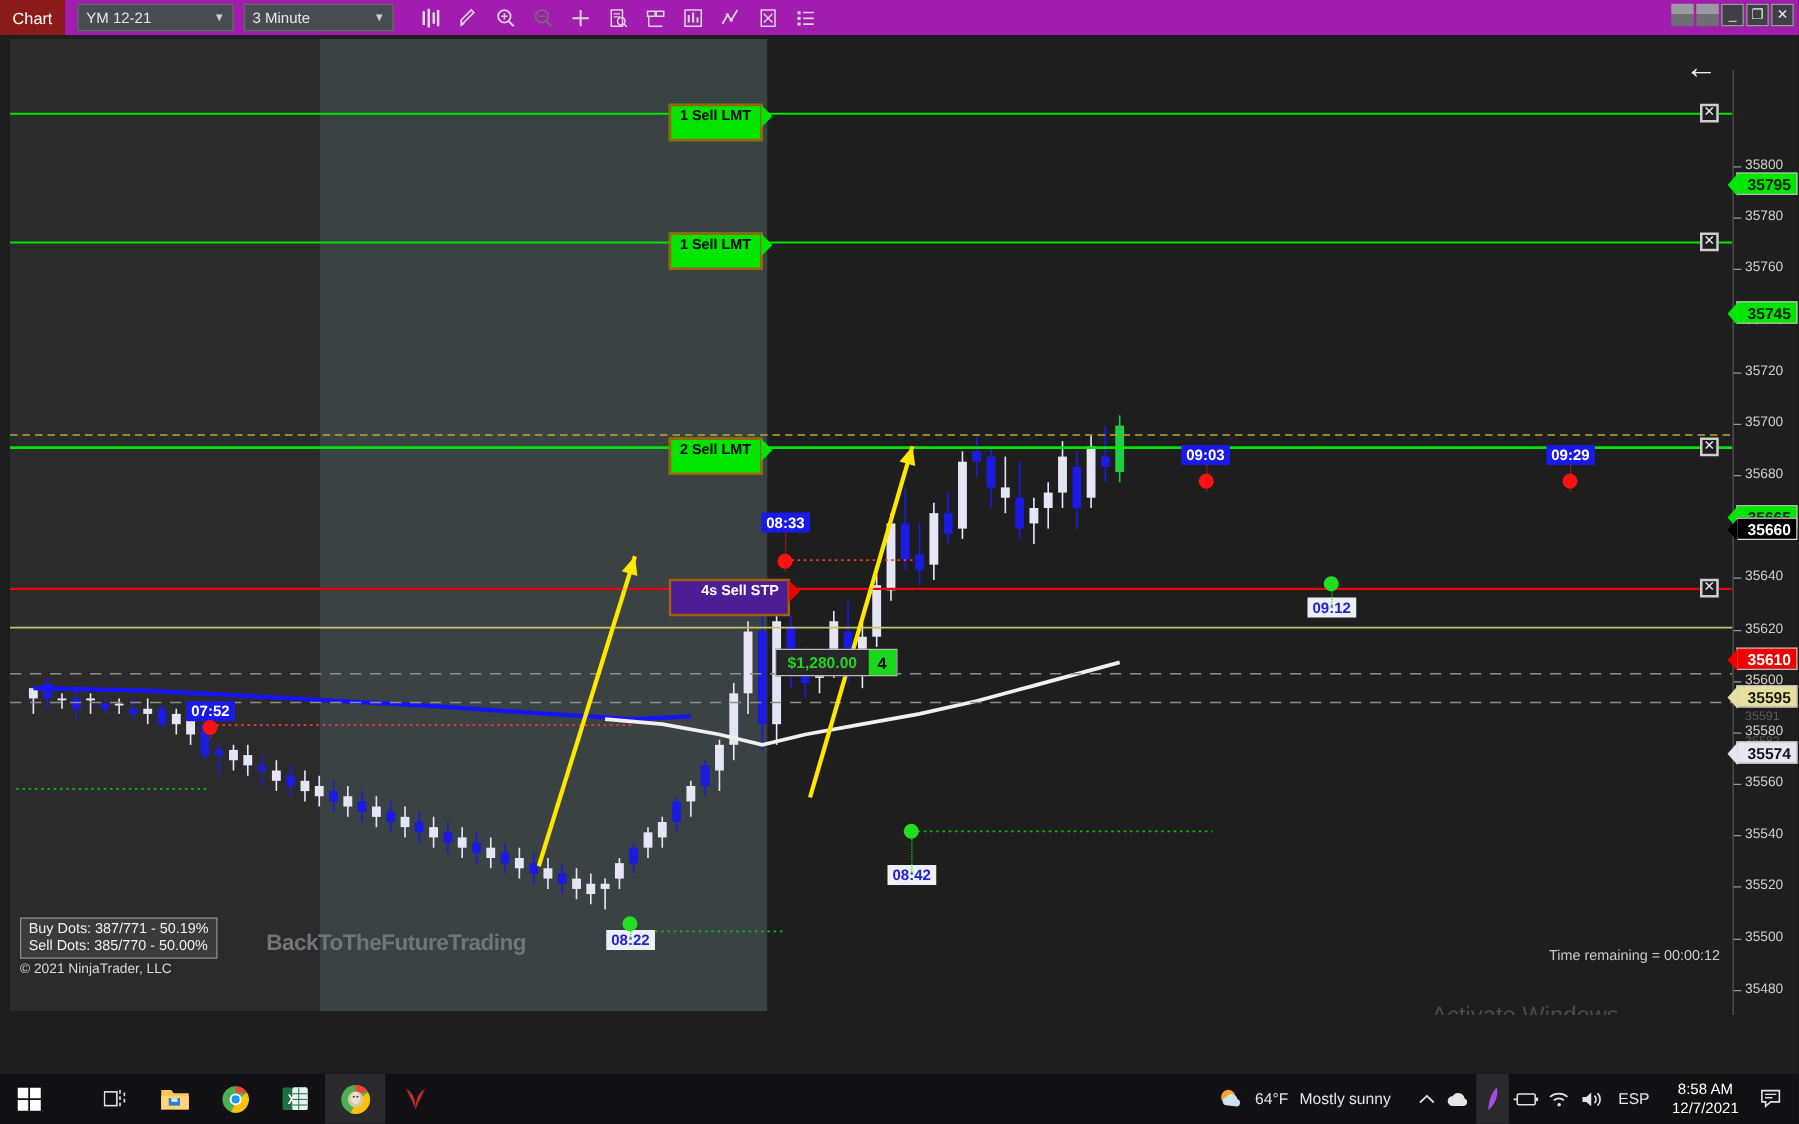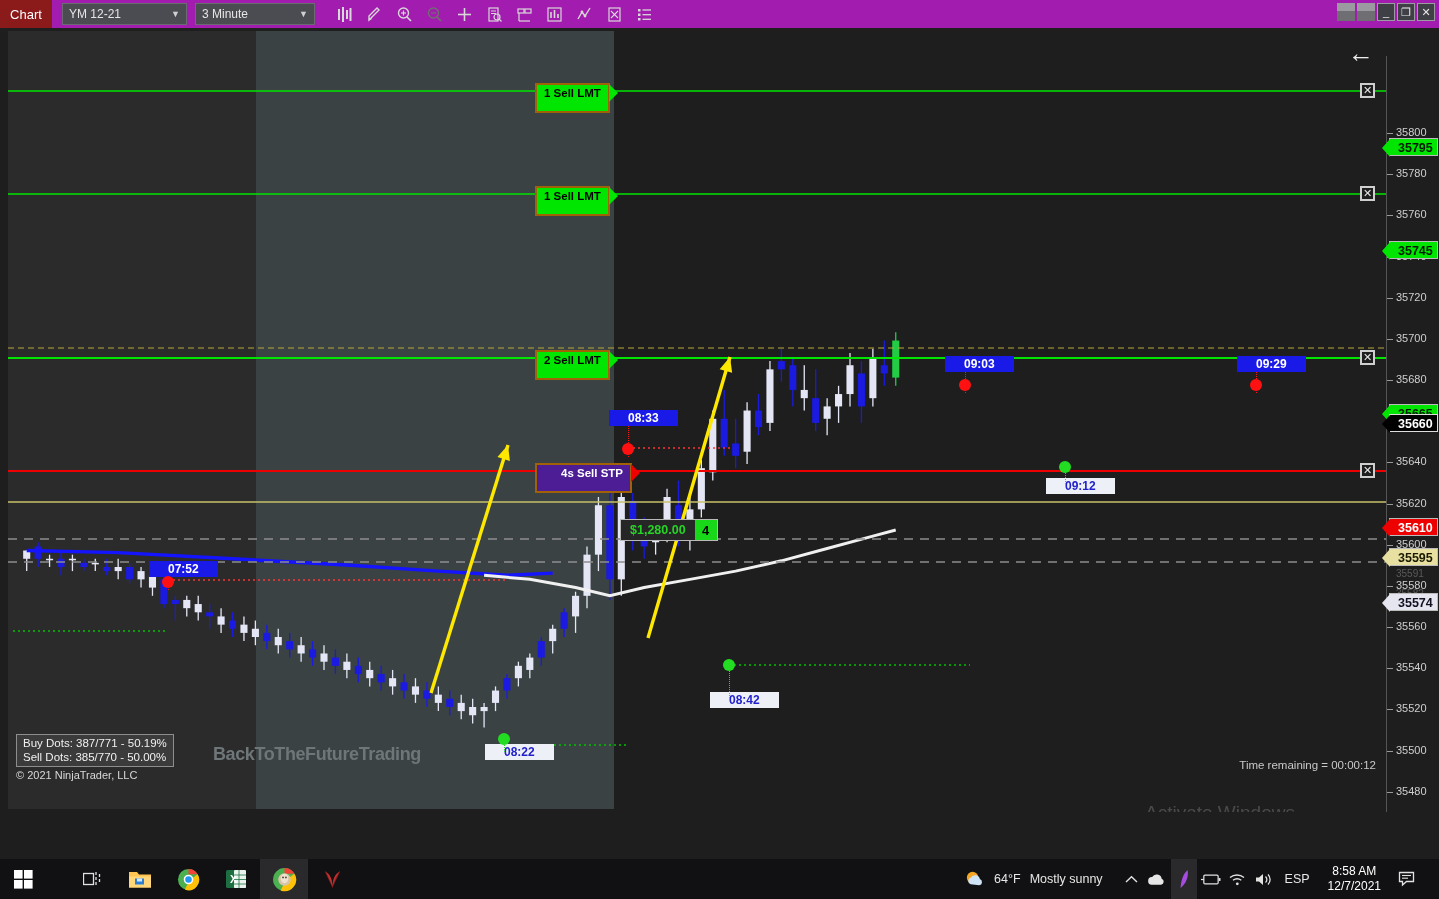--- a/index.html
+++ b/index.html
@@ -64,21 +64,21 @@
   .xtick{ position:absolute; top:9px; color:#cfcfcf; font-size:11px;
     transform:translateX(-50%); white-space:nowrap; }
   .xmark{ position:absolute; top:0; width:1px; height:6px; background:#888; }
   .ordertag{ position:absolute; height:30px; line-height:17px; font-size:11.5px;
     font-weight:bold; padding:0 7px; border:2px solid #a16207; white-space:nowrap;text-align:right; }
   .ordertag::after{ content:""; position:absolute; right:-9px; top:-1px;
     border-top:9px solid transparent; border-bottom:9px solid transparent; }
   .xbtn{ position:absolute; width:15px; height:15px; border:2px solid #cfcfcf;
     color:#e8e8e8; font-size:11px; line-height:11px; text-align:center;
     background:#1e1e1e; }
-  .tlabel{ position:absolute; font-size:12px; font-weight:bold; padding:1px 19px;
+  .tlabel{ position:absolute; font-size:12px; font-weight:bold; padding:1px 4px;
     white-space:nowrap; }
   .dot{ position:absolute; width:12px; height:12px; border-radius:50%; }
   .pnlbox{ position:absolute; height:22px; background:#262626; border:1px solid #b9b9b9;
     display:flex; align-items:stretch; }
   .pnlbox .amt{ color:#26d426; font-size:12.5px; padding:0 9px;
     display:flex; align-items:center; font-weight:bold;}
   .pnlbox .qty{ background:#19d819; color:#000; font-weight:bold; font-size:13px;
     width:22px; display:flex; align-items:center; justify-content:center; }
 
   #statsbox{ position:absolute; left:8px; top:703px; background:#3b3b3b;
@@ -107,21 +107,21 @@
     background:#111113; display:flex; align-items:center; }
   #startbtn{ width:46px; height:40px; display:flex; align-items:center;
     justify-content:center; }
   #searchbox{ width:345px; height:32px; background:#fff; display:flex;
     align-items:center; padding-left:14px; gap:11px; }
   #searchbox .ph{ color:#2a2a2a; font-size:13.5px; }
   .tbicon{ width:48px; height:40px; display:flex; align-items:center;
     justify-content:center; }
   .tbicon.active{ background:#2a2a2c; }
   #tray{ position:absolute; right:0; top:0; height:40px; display:flex;
-    align-items:center; gap:0px; padding-right:16px; }
+    align-items:center; gap:0px; padding-right:6px; }
   .trayitem{ display:flex; align-items:center; color:#e7e7e7; font-size:12.5px; }
   #clock{ color:#fff; font-size:12px; line-height:15px; text-align:center;
     padding:0 10px; }
 </style>
 </head>
 <body>
 
 <div id="toolbar">
   <div id="chart-tab">Chart</div>
 

